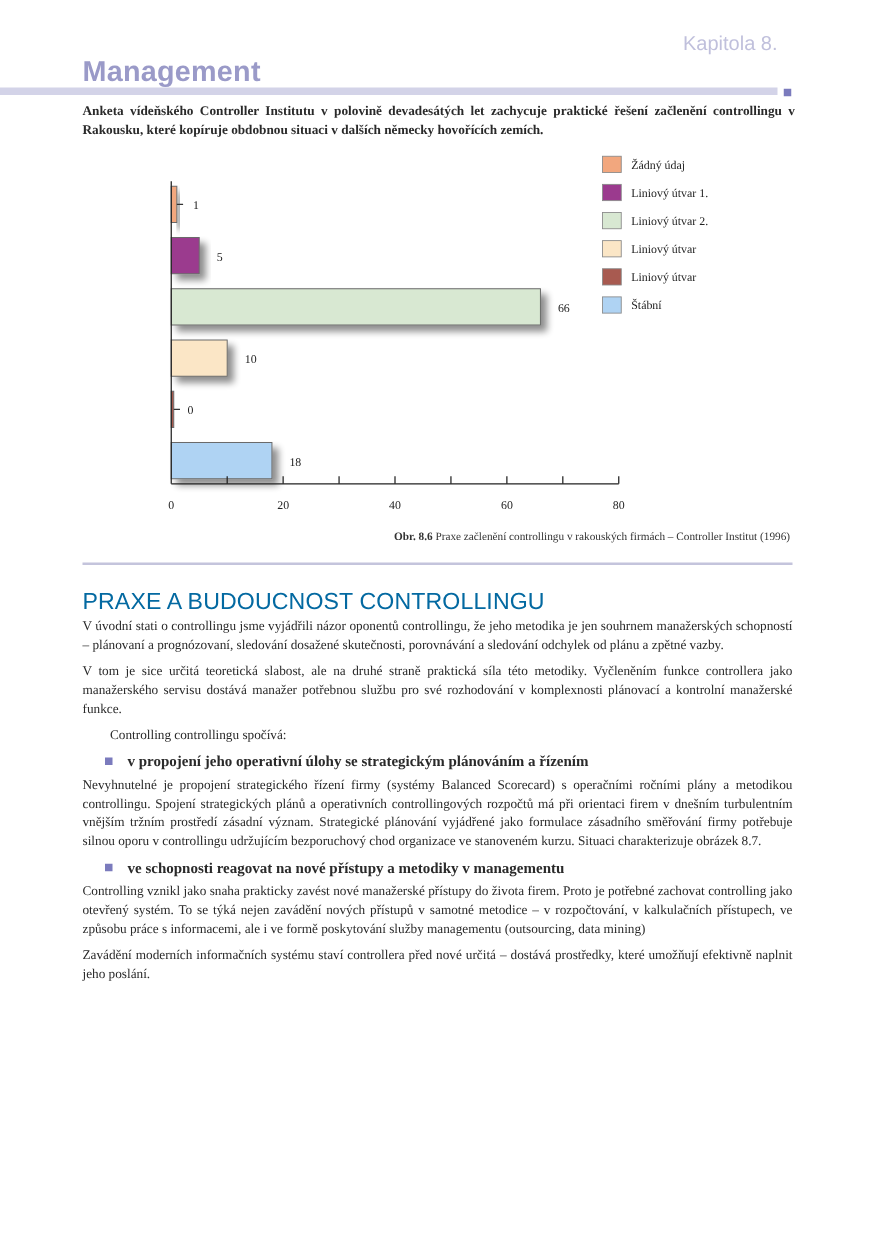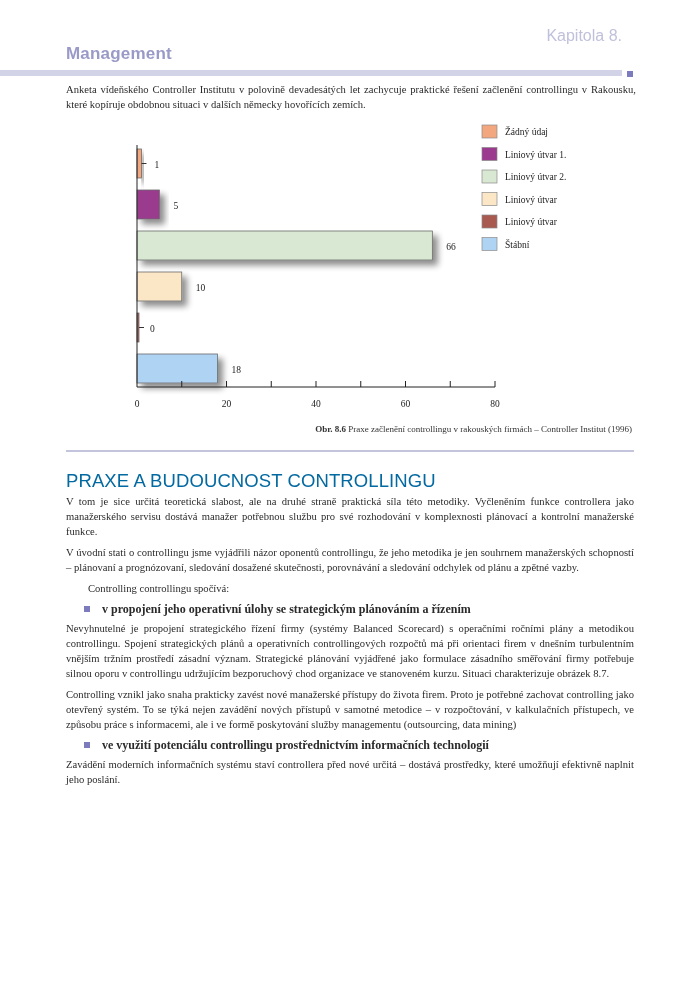--- a/index.html
+++ b/index.html
@@ -1,24 +1,24 @@
 <!DOCTYPE html>
 <html><head>
 <meta charset="utf-8">
 <style>
   html, body { margin: 0; padding: 0; background: #ffffff; }
   body { width: 700px; height: 992px; position: relative; overflow: hidden;
          font-family: "Liberation Serif", "DejaVu Serif", serif; color: #2a2a2a; }
   .header-title { position: absolute; left: 66px; top: 44px; font-family: "Liberation Sans", "DejaVu Sans", sans-serif;
-         font-weight: bold; font-size: 17px; color: #9a9ac8; letter-spacing: 0.2px; }
+         font-weight: bold; font-size: 23px; color: #9a9ac8; letter-spacing: 0.2px; }
   .header-chapter { position: absolute; right: 78px; top: 27px; font-family: "Liberation Sans", "DejaVu Sans", sans-serif;
          font-size: 16px; color: #c0c0dc; }
   .header-bar { position: absolute; left: 0; top: 70px; width: 622px; height: 6px; background: #d3d3e8; }
   .header-square { position: absolute; left: 627px; top: 71px; width: 6px; height: 6px; background: #7b7bbd; }
-  .intro { position: absolute; left: 66px; top: 82px; width: 570px; font-size: 10.6px; line-height: 15px; text-align: justify; }
+  .intro { position: absolute; left: 66px; top: 82px; width: 570px; font-size: 10.6px; line-height: 15px; text-align: justify; font-weight: bold; }
   #chart { position: absolute; left: 0; top: 110px; }
   .caption { position: absolute; left: 0; width: 632px; top: 424px; text-align: right; font-size: 9px; color: #333; }
   .caption b { font-weight: bold; }
   .section-rule { position: absolute; left: 66px; top: 450px; width: 568px; height: 2px; background: #c4c4dc; }
   .section-title { position: absolute; left: 66px; top: 470px; font-family: "Liberation Sans", "DejaVu Sans", sans-serif;
          font-size: 18.5px; color: #0369a1; letter-spacing: 0.1px; }
   .body { position: absolute; left: 66px; top: 494px; width: 568px; font-size: 10.6px; line-height: 15px; }
   .body p { margin: 0 0 6px 0; text-align: justify; }
   .body p.indent { margin-left: 22px; }
   .bullet { display: flex; align-items: baseline; margin: 4px 0 4px 18px; }
@@ -100,32 +100,32 @@
       <text x="505" y="247.5" font-size="9.5" fill="#222">Štábní</text>
     </g>
 </svg>
 
 <div class="caption"><b>Obr. 8.6</b><span> Praxe začlenění controllingu v rakouských firmách – Controller Institut (1996)</span></div>
 
 <div class="section-rule"></div>
 <div class="section-title">PRAXE A BUDOUCNOST CONTROLLINGU</div>
 
 <div class="body">
+  <p>V úvodní stati o controllingu jsme vyjádřili názor oponentů controllingu, že jeho metodika je jen souhrnem manažerských schopností – plánovaní a prognózovaní, sledování dosažené skutečnosti, porovnávání a sledování odchylek od plánu a zpětné vazby.</p>
   <p>V tom je sice určitá teoretická slabost, ale na druhé straně praktická síla této metodiky. Vyčleněním funkce controllera jako manažerského servisu dostává manažer potřebnou službu pro své rozhodování v komplexnosti plánovací a kontrolní manažerské funkce.</p>
-  <p>V úvodní stati o controllingu jsme vyjádřili názor oponentů controllingu, že jeho metodika je jen souhrnem manažerských schopností – plánovaní a prognózovaní, sledování dosažené skutečnosti, porovnávání a sledování odchylek od plánu a zpětné vazby.</p>
   <p class="indent">Controlling controllingu spočívá:</p>
 
   <div class="bullet">
     <span class="sq"></span>
     <span class="bt">v propojení jeho operativní úlohy se strategickým plánováním a řízením</span>
   </div>
   <p class="bullet-body">Nevyhnutelné je propojení strategického řízení firmy (systémy Balanced Scorecard) s operačními ročními plány a metodikou controllingu. Spojení strategických plánů a operativních controllingových rozpočtů má při orientaci firem v dnešním turbulentním vnějším tržním prostředí zásadní význam. Strategické plánování vyjádřené jako formulace zásadního směřování firmy potřebuje silnou oporu v controllingu udržujícím bezporuchový chod organizace ve stanoveném kurzu. Situaci charakterizuje obrázek 8.7.</p>
 
+  <div class="bullet">
+    <span class="sq"></span>
+    <span class="bt">ve schopnosti reagovat na nové přístupy a metodiky v managementu</span>
+  </div>
   <p class="bullet-body">Controlling vznikl jako snaha prakticky zavést nové manažerské přístupy do života firem. Proto je potřebné zachovat controlling jako otevřený systém. To se týká nejen zavádění nových přístupů v samotné metodice – v rozpočtování, v kalkulačních přístupech, ve způsobu práce s informacemi, ale i ve formě poskytování služby managementu (outsourcing, data mining)</p>
 
-  <div class="bullet">
-    <span class="sq"></span>
-    <span class="bt">ve využití potenciálu controllingu prostřednictvím informačních technologií</span>
-  </div>
   <p class="bullet-body">Zavádění moderních informačních systému staví controllera před nové určitá – dostává prostředky, které umožňují efektivně naplnit jeho poslání.</p>
 </div>
 
 <div class="page-number">168</div>
 
 </body></html>

